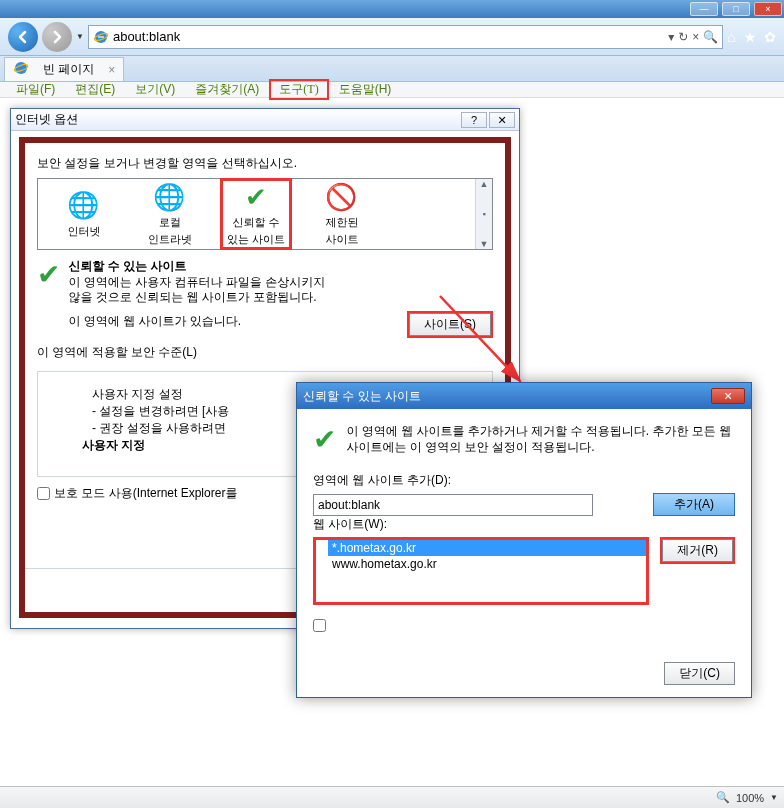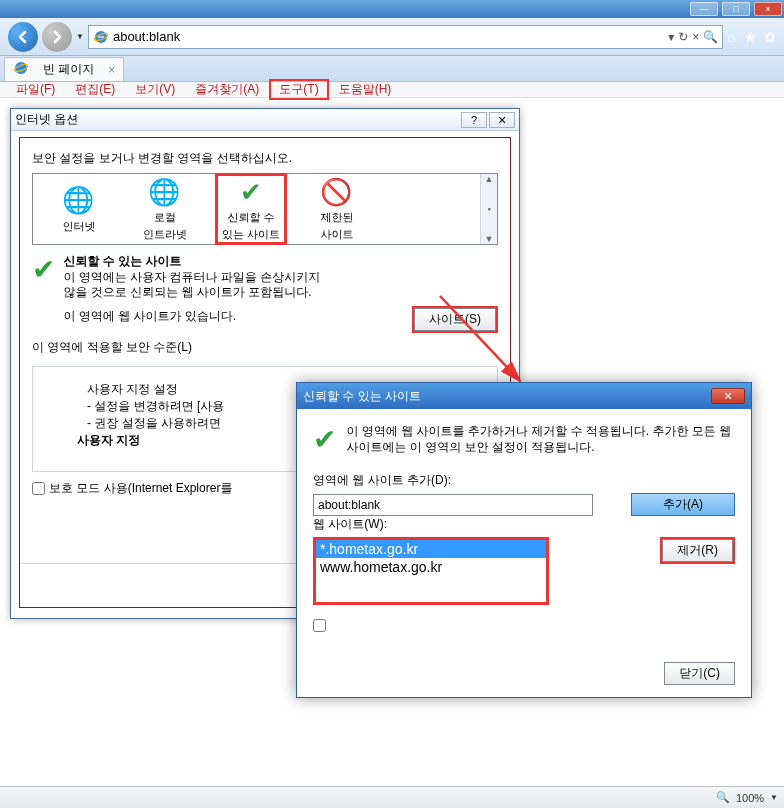--- a/index.html
+++ b/index.html
@@ -20,39 +20,39 @@
     .addr-wrap input { border: none; outline: none; flex: 1; font-size: 13px; }
     .addr-icon { font-size: 12px; color: #555; cursor: pointer; }
     .navbar-right { display: flex; gap: 8px; align-items: center; color: #fff; font-size: 14px; }
 
     
     .tabstrip { position: absolute; top: 56px; left: 0; right: 0; height: 26px; background: linear-gradient(#dbe8f6, #c9dcf1); border-bottom: 1px solid #a6bfd9; display: flex; align-items: end; padding: 0 4px; }
     .tab { background: #f6f8fa; border: 1px solid #b0c2d6; border-bottom: none; height: 24px; padding: 0 8px; display: flex; align-items: center; gap: 14px; font-size: 12px; }
     .tab .close-x { color: #888; font-size: 12px; cursor: pointer; }
 
     
-    .menubar { position: absolute; top: 82px; left: 0; right: 0; height: 16px; background: #f5f6f7; border-bottom: 1px solid #dcdcdc; display: flex; align-items: center; padding: 0 6px; font-size: 12px; color: #b91c1c; }
+    .menubar { position: absolute; top: 82px; left: 0; right: 0; height: 16px; background: #f5f6f7; border-bottom: 1px solid #dcdcdc; display: flex; align-items: center; padding: 0 6px; font-size: 12px; color: #4d7c0f; }
     .menubar span { padding: 2px 10px; }
-    .menubar .hilite { border: 2px solid #e33; padding: 0 8px; }
+    .menubar .hilite { border: 2px solid #e33; padding: 0 8px; font-family: Liberation Serif, serif; }
 
     
     .content { position: absolute; top: 104px; bottom: 22px; left: 0; right: 0; background: #fff; }
 
     
     .dlg-io { position: absolute; top: 4px; left: 10px; width: 510px; border: 1px solid #476e9e; box-shadow: 0 0 8px rgba(0,0,0,0.3); background: #be185d; }
     .dlg-titlebar { height: 22px; background: linear-gradient(#fff, #e6eefc); border-bottom: 1px solid #bcc7d6; display: flex; align-items: center; justify-content: space-between; padding: 0 4px; font-size: 12px; }
     .dlg-winbtns { display: flex; gap: 2px; }
     .dlg-wbtn { width: 26px; height: 16px; border: 1px solid #a8b4c6; background: linear-gradient(#fbfdff,#e2eaf5); font-size: 11px; text-align: center; line-height: 14px; cursor: pointer; }
 
     .dlg-body { background: #fff; padding: 6px 8px 10px; font-size: 12px; color: #000; }
     .tabs-row { display: flex; border-bottom: none; }
     .tabs-row .dtab { border: 1px solid #a8b4c6; border-bottom: 1px solid #a8b4c6; padding: 2px 12px; background: #f0f4fa; font-size: 12px; cursor: pointer; margin-right: -1px; }
     .tabs-row .dtab.active { background: #fff; border-bottom-color: #fff; position: relative; z-index: 2; }
     .tabs-row .hilite-tab { border: 2px solid #e33; padding: 0 10px; }
-    .panel { border: 1px solid #7f1d1d; padding: 12px 12px 10px; position: relative; }
+    .panel { border: 6px solid #7f1d1d; padding: 12px 12px 10px; position: relative; }
 
     .zone-label { font-size: 12px; margin-bottom: 6px; }
     .zones-box { border: 1px solid #828790; background: #fff; height: 72px; display: flex; align-items: center; padding: 0 10px; gap: 14px; position: relative; }
     .zone-item { display: flex; flex-direction: column; align-items: center; width: 72px; font-size: 11px; text-align: center; gap: 2px; }
     .zone-item.sel { border: 3px solid #e33; }
     .zone-icon { width: 32px; height: 32px; display: inline-flex; align-items: center; justify-content: center; font-size: 26px; }
     .zone-scroll { position: absolute; right: 0; top: 0; bottom: 0; width: 17px; background: #eef1f5; border-left: 1px solid #cfd6df; display: flex; flex-direction: column; justify-content: space-between; align-items: center; font-size: 9px; color: #5c6a7c; }
 
     .zone-desc { display: flex; gap: 8px; margin-top: 8px; }
     .green-check { color: #2fa13b; font-size: 28px; }
@@ -67,22 +67,22 @@
     .arrow { position: absolute; pointer-events: none; }
 
     
     .dlg-ts { position: absolute; top: 278px; left: 296px; width: 456px; border: 1px solid #2e5f9e; box-shadow: 0 0 14px rgba(0,0,0,0.4); background: #fff; z-index: 10; }
     .ts-title { height: 26px; background: linear-gradient(#4f9ee6, #2e6cc0); color: #fff; display: flex; align-items: center; justify-content: space-between; padding: 0 6px; font-size: 12px; }
     .ts-close { width: 34px; height: 16px; background: linear-gradient(#e97365,#c83a2a); border: 1px solid #8a2a20; border-radius: 2px; color: #fff; font-size: 11px; text-align: center; line-height: 14px; cursor: pointer; }
     .ts-body { padding: 14px 16px 12px; font-size: 12px; color: #000; }
     .ts-desc { display: flex; gap: 10px; }
     .ts-input { width: 280px; height: 22px; border: 1px solid #828790; padding: 0 4px; font-size: 12px; }
     .ts-row { display: flex; align-items: center; gap: 10px; margin-top: 4px; justify-content: space-between; }
-    .btn-primary { border: 1px solid #2e6cc0; background: linear-gradient(#a9d6fb,#6fb7f0); padding: 2px 31px; font-size: 12px; cursor: pointer; }
-    .ts-list { width: 236px; height: 68px; border: 3px solid #e33; background: #fff; font-size: 14px; overflow: auto; }
+    .btn-primary { border: 1px solid #2e6cc0; background: linear-gradient(#a9d6fb,#6fb7f0); padding: 2px 20px; font-size: 12px; cursor: pointer; }
+    .ts-list { width: 336px; height: 68px; border: 3px solid #e33; background: #fff; font-size: 12px; overflow: auto; padding-left: 12px; }
     .ts-list .item { padding: 1px 4px; }
     .ts-list .item.sel { background: #3399ff; color: #fff; }
     .remove-wrap { border: 2px solid #e33; }
 
     
     .statusbar { position: absolute; left: 0; right: 0; bottom: 0; height: 22px; background: linear-gradient(#f5f6f7,#e7e9eb); border-top: 1px solid #c0c0c0; display: flex; align-items: center; justify-content: flex-end; padding: 0 6px; font-size: 11px; color: #333; gap: 6px; }
 
     
     .ie-e { width: 16px; height: 16px; }
   </style>

